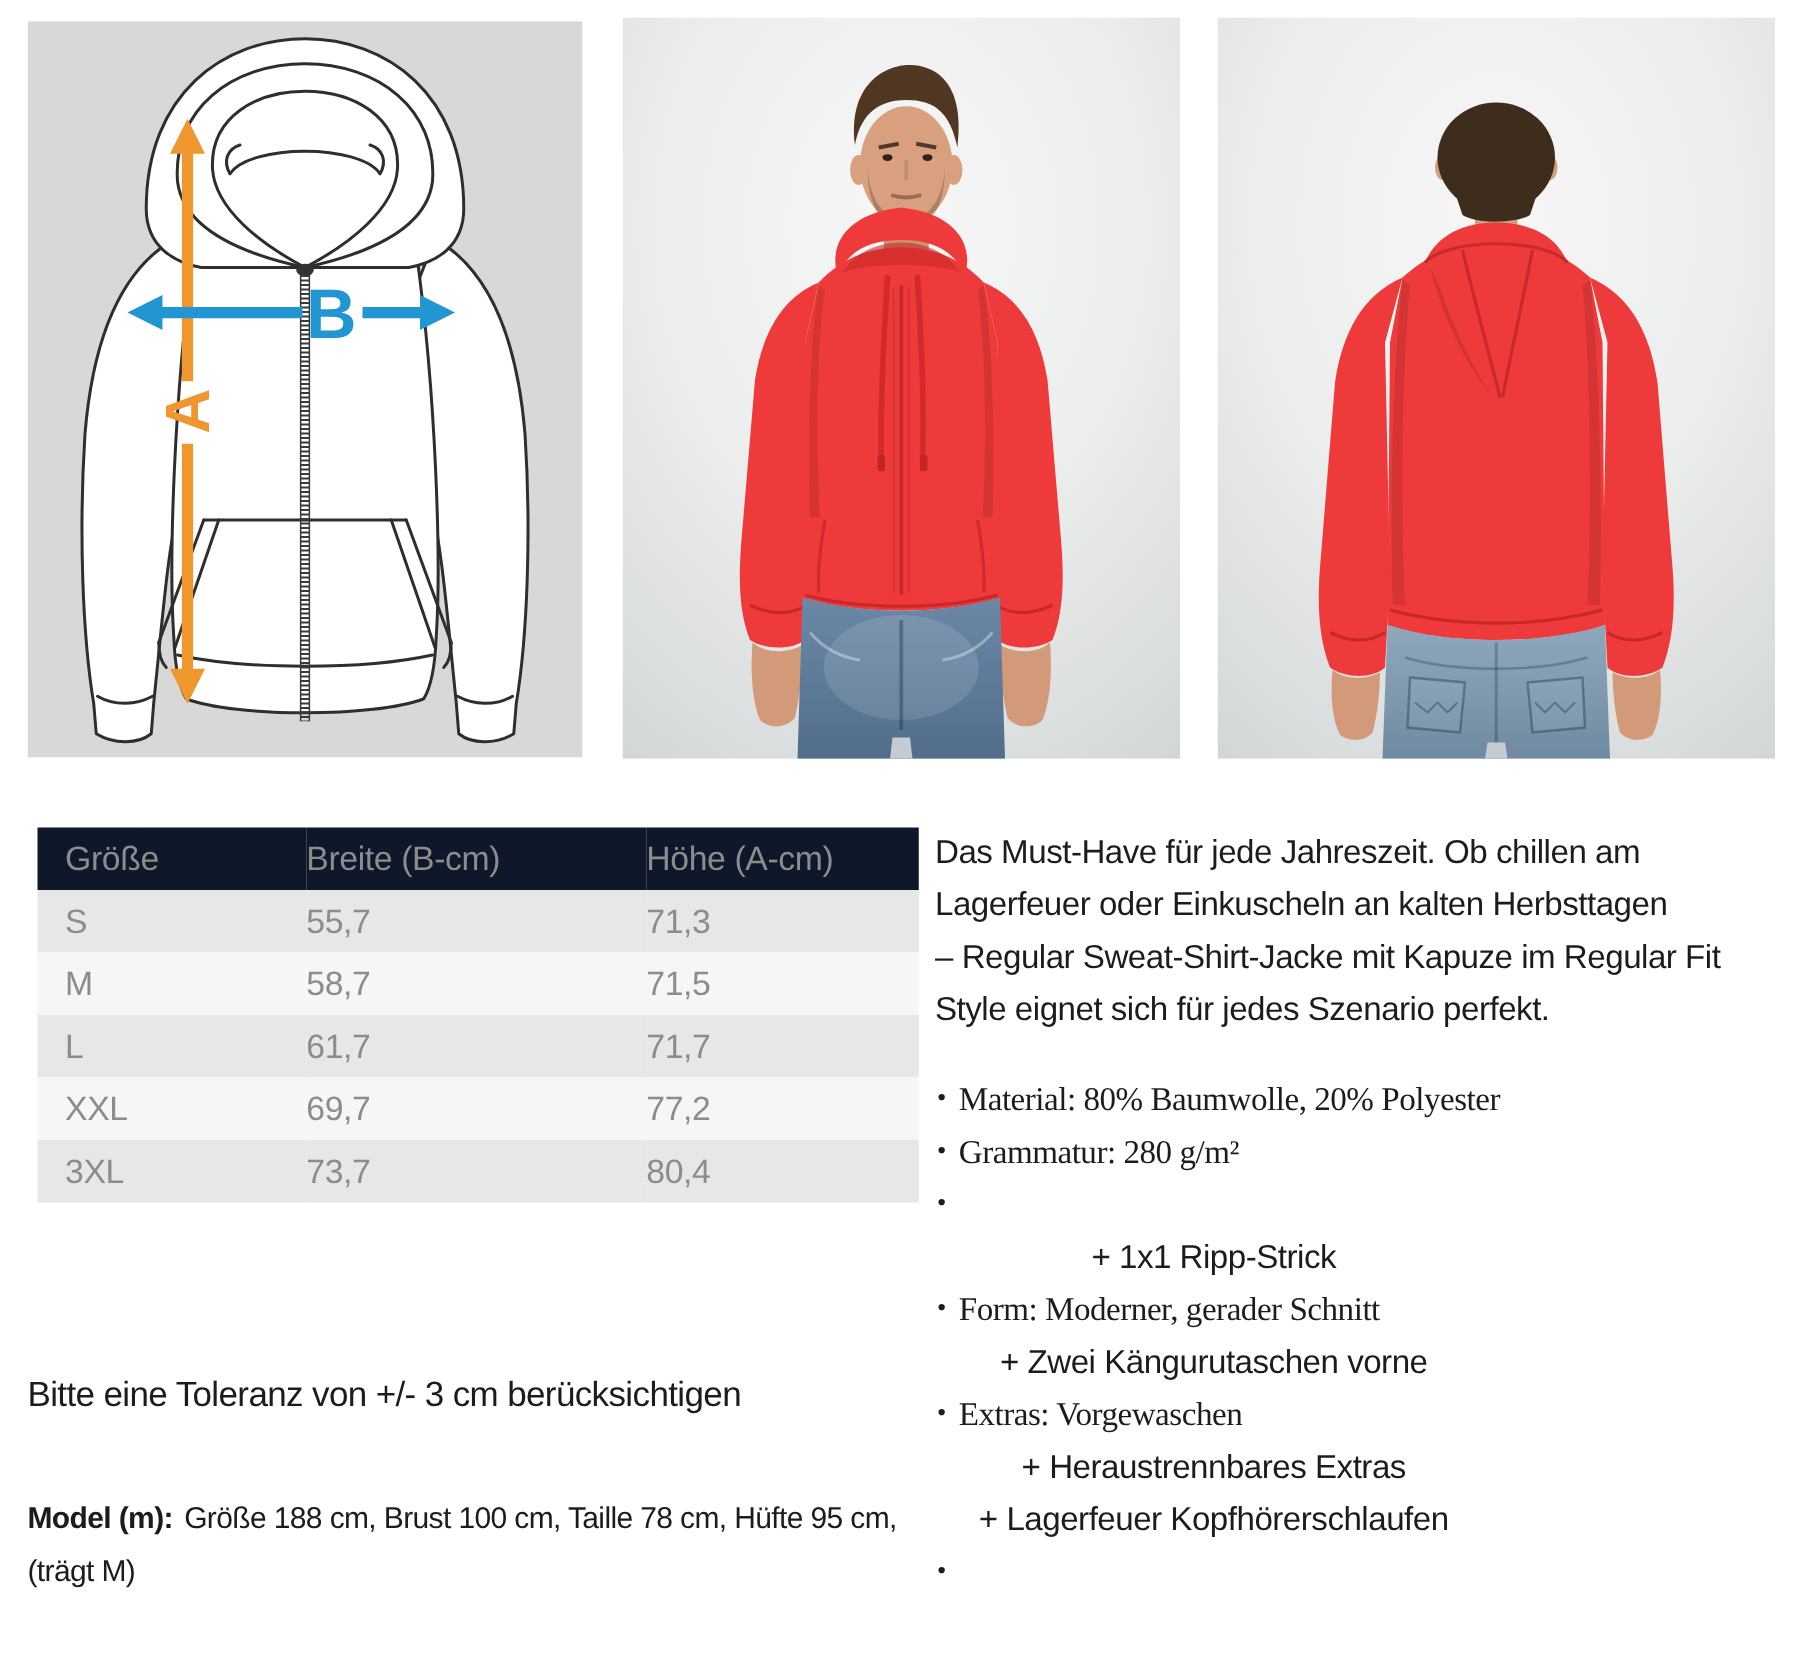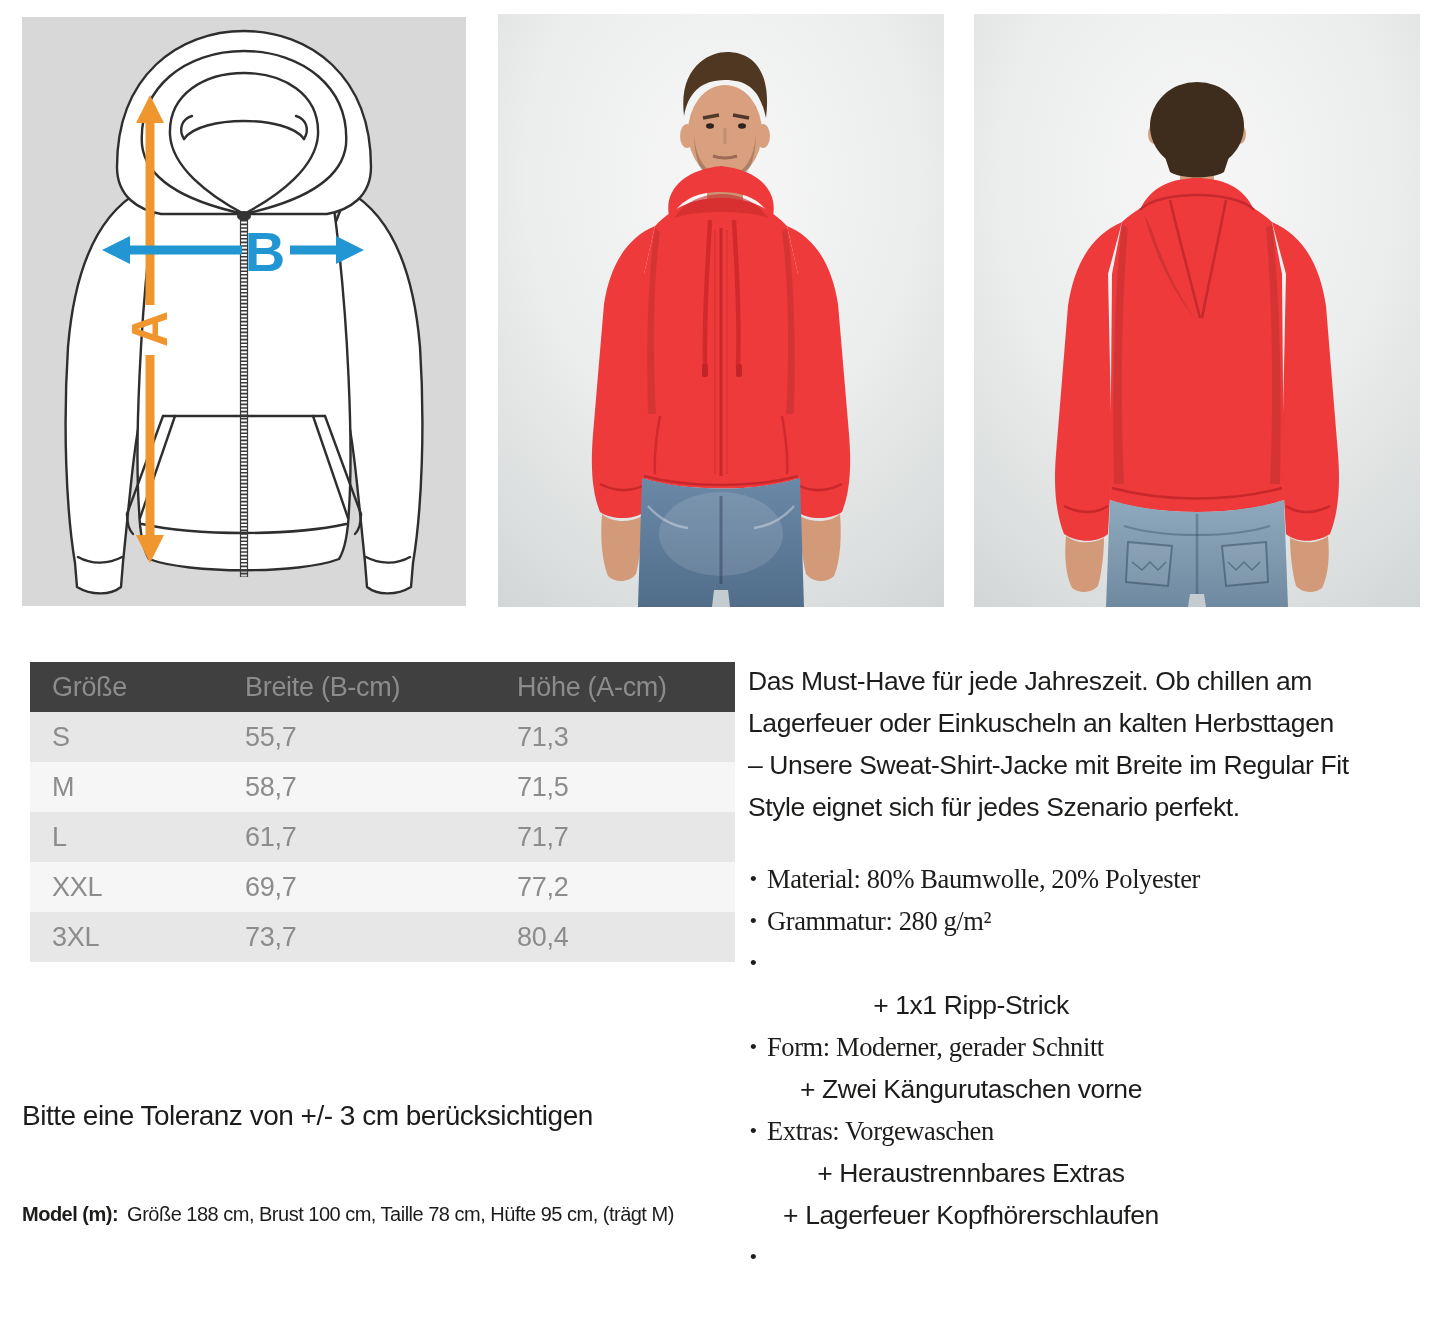--- a/index.html
+++ b/index.html
@@ -12,27 +12,27 @@
   .panel.drawing { left:22px; top:17px; width:444px; height:589px; }
   .panel.front   { left:498px; width:446px; }
   .panel.back    { left:974px; width:446px; }
 
   
   .size-table { position:absolute; left:30px; top:662px; width:705px;
                 border-collapse:collapse; table-layout:fixed; }
   .size-table th, .size-table td { height:50px; padding:0; font-size:27px; font-weight:400;
                 text-align:left; color:#8c8c8c; letter-spacing:-0.3px; }
   .size-table th:first-child, .size-table td:first-child { padding-left:22px; }
-  .size-table thead tr { background:#404040; }
+  .size-table thead tr { background:#0f172a; }
   .size-table tbody tr:nth-child(odd)  { background:#e7e7e7; }
   .size-table tbody tr:nth-child(even) { background:#f6f6f6; }
 
   .tolerance { position:absolute; left:22px; top:1100px; font-size:28px; color:#1c1c1b;
                letter-spacing:-0.5px; }
-  .model-info { position:absolute; left:22px; top:1193px; width:712px; font-size:20px;
+  .model-info { position:absolute; left:22px; top:1193px; width:712px; font-size:24px;
                 line-height:43px; color:#1c1c1b; letter-spacing:-0.5px; }
   .model-label { font-weight:bold; margin-right:9px; }
 
   
   .description { position:absolute; left:748px; top:660px; width:690px; color:#1c1c1b;
                  font-size:26.5px; letter-spacing:-0.4px; }
   .intro-line { line-height:42px; white-space:nowrap; }
   .feature-list { margin:30px 0 0 2px; padding:0; list-style:none; }
   .b-first { display:flex; line-height:42px; }
   .b-first .marker { width:17px; font-size:19px; flex:none; }
@@ -279,21 +279,21 @@
   <div class="tolerance">Bitte eine Toleranz von +/- 3 cm berücksichtigen</div>
 
   <div class="model-info">
     <span class="model-label">Model (m):</span><span>Größe 188 cm, Brust 100 cm, Taille 78 cm, Hüfte 95 cm, (trägt M)</span>
   </div>
 
   <div class="description">
     <div>
         <div class="intro-line">Das Must-Have für jede Jahreszeit. Ob chillen am</div>
         <div class="intro-line">Lagerfeuer oder Einkuscheln an kalten Herbsttagen</div>
-        <div class="intro-line">– Unsere Sweat-Shirt-Jacke mit Breite im Regular Fit</div>
+        <div class="intro-line">– Regular Sweat-Shirt-Jacke mit Kapuze im Regular Fit</div>
         <div class="intro-line">Style eignet sich für jedes Szenario perfekt.</div>
       </div>
     <ul class="feature-list">
         <li>
           <div class="b-first">
             <span class="marker">•</span>
             <span class="t">Material: 80% Baumwolle, 20% Polyester</span>
           </div>
         </li>
         <li>

